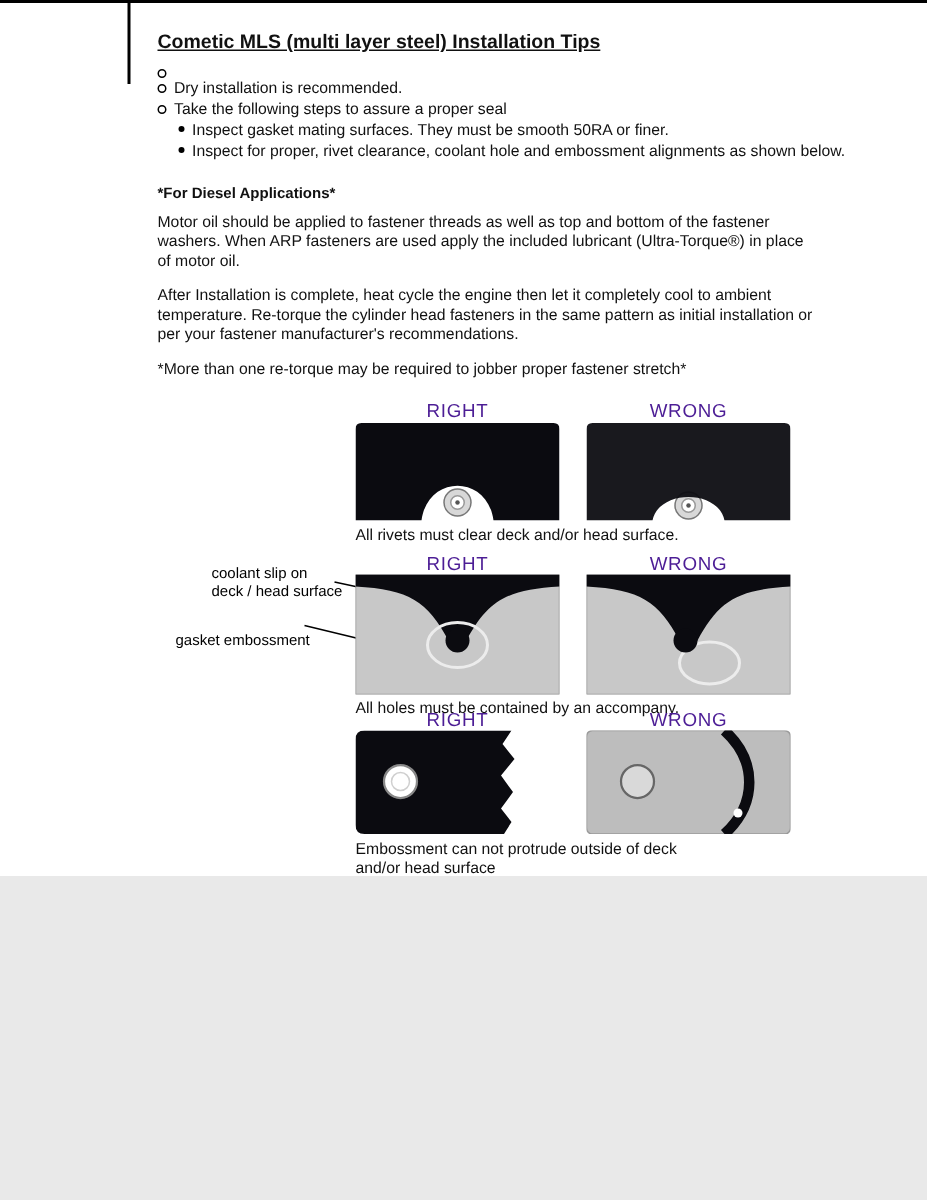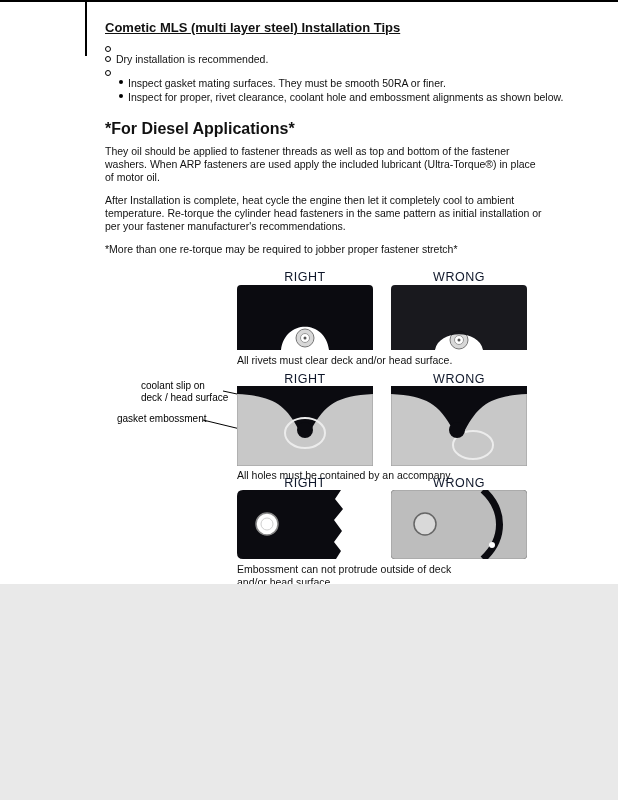--- a/index.html
+++ b/index.html
@@ -23,27 +23,27 @@
   .marker-open{
     flex:0 0 auto;width:4px;height:4px;border:1px solid #000;border-radius:50%;
     margin:4px 5px 0 8px;
   }
   .sub-list{margin:0;padding:0;list-style:none;}
   .sub-item{display:flex;align-items:flex-start;font-size:10.5px;line-height:14px;}
   .marker-filled{
     flex:0 0 auto;width:4px;height:4px;background:#000;border-radius:50%;
     margin:4px 5px 0 22px;
   }
-  .diesel-heading{font-size:16px;font-weight:bold;margin:16px 0 7px 8px;}
+  .diesel-heading{font-size:10px;font-weight:bold;margin:16px 0 7px 8px;}
   .para{font-size:10.5px;line-height:13px;margin:0 0 10px 8px;width:440px;}
   .note{font-size:10.5px;line-height:13px;margin:4px 0 0 8px;}
   .figures{position:relative;height:318px;margin-top:14px;}
   .fig-label{
     position:absolute;width:136px;text-align:center;
-    font-size:12.5px;letter-spacing:.5px;color:#0f172a;
+    font-size:12.5px;letter-spacing:.5px;color:#4c1d95;
   }
   .panel{position:absolute;width:136px;}
   .panel svg{display:block;}
   .fig-caption{
     position:absolute;font-size:10.5px;line-height:13px;white-space:pre-line;
   }
   .annotation{
     position:absolute;font-size:10px;line-height:12px;white-space:pre-line;color:#000;
   }
   .arrow-layer{position:absolute;left:0;top:0;pointer-events:none;}
@@ -68,35 +68,36 @@
     <ul class="bullet-list">
       <li class="bullet-item">
         <span class="marker-open"></span>
       </li>
       <li class="bullet-item">
         <span class="marker-open"></span>
         <span>Dry installation is recommended.</span>
       </li>
       <li class="bullet-item">
         <span class="marker-open"></span>
+        <span>Take the following steps to assure a proper seal</span>
       </li>
     </ul>
     <ul class="sub-list">
       <li class="sub-item">
         <span class="marker-filled"></span>
         <span>Inspect gasket mating surfaces.  They must be smooth 50RA or finer.</span>
       </li>
       <li class="sub-item">
         <span class="marker-filled"></span>
         <span>Inspect for proper, rivet clearance, coolant hole and embossment alignments as shown below.</span>
       </li>
     </ul>
 
     <h2 class="diesel-heading">*For Diesel Applications*</h2>
-    <p class="para">They oil should be applied to fastener threads as well as top and bottom of the fastener washers. When ARP fasteners are used apply the included lubricant (Ultra-Torque®) in place of motor oil.</p>
+    <p class="para">Motor oil should be applied to fastener threads as well as top and bottom of the fastener washers. When ARP fasteners are used apply the included lubricant (Ultra-Torque®) in place of motor oil.</p>
     <p class="para">After Installation is complete, heat cycle the engine then let it completely cool to ambient temperature. Re-torque the cylinder head fasteners in the same pattern as initial installation or per your fastener manufacturer's recommendations.</p>
     <p class="note">*More than one re-torque may be required to jobber proper fastener stretch*</p>
 
     <div class="figures">
 
       <div class="fig-label" style="left:140px;top:0;">RIGHT</div>
       <div class="fig-label" style="left:294px;top:0;">WRONG</div>
 
       <div class="panel" style="left:140px;top:15px;">
         <svg width="136" height="65" viewBox="0 0 136 65">
@@ -116,21 +117,21 @@
           <path d="M4,0 H132 Q136,0 136,4 V65 H92 C88,44 48,44 44,65 H0 V4 Q0,0 4,0 Z" fill-opacity="0.94" fill="#0b0b10"></path>
         </svg>
       </div>
       <div class="fig-caption" style="left:140px;top:84px;">All rivets must clear deck and/or head surface.</div>
 
       <div class="fig-label" style="left:140px;top:102px;">RIGHT</div>
       <div class="fig-label" style="left:294px;top:102px;">WRONG</div>
 
       <div class="annotation" style="left:44px;top:110px;">coolant slip on
 deck / head surface</div>
-      <div class="annotation" style="left:20px;top:143px;">gasket embossment</div>
+      <div class="annotation" style="left:20px;top:155px;">gasket embossment</div>
 
       <svg class="arrow-layer" width="476" height="318">
         <line x1="126" y1="121" x2="196" y2="136" stroke="#000" stroke-width="1"></line>
         <circle cx="196" cy="136" r="1.6" fill="#000"></circle>
         <line x1="106" y1="150" x2="168" y2="165" stroke="#000" stroke-width="1"></line>
         <circle cx="168" cy="165" r="1.6" fill="#000"></circle>
       </svg>
 
       <div class="panel" style="left:140px;top:116px;">
         <svg width="136" height="80" viewBox="0 0 136 80">

